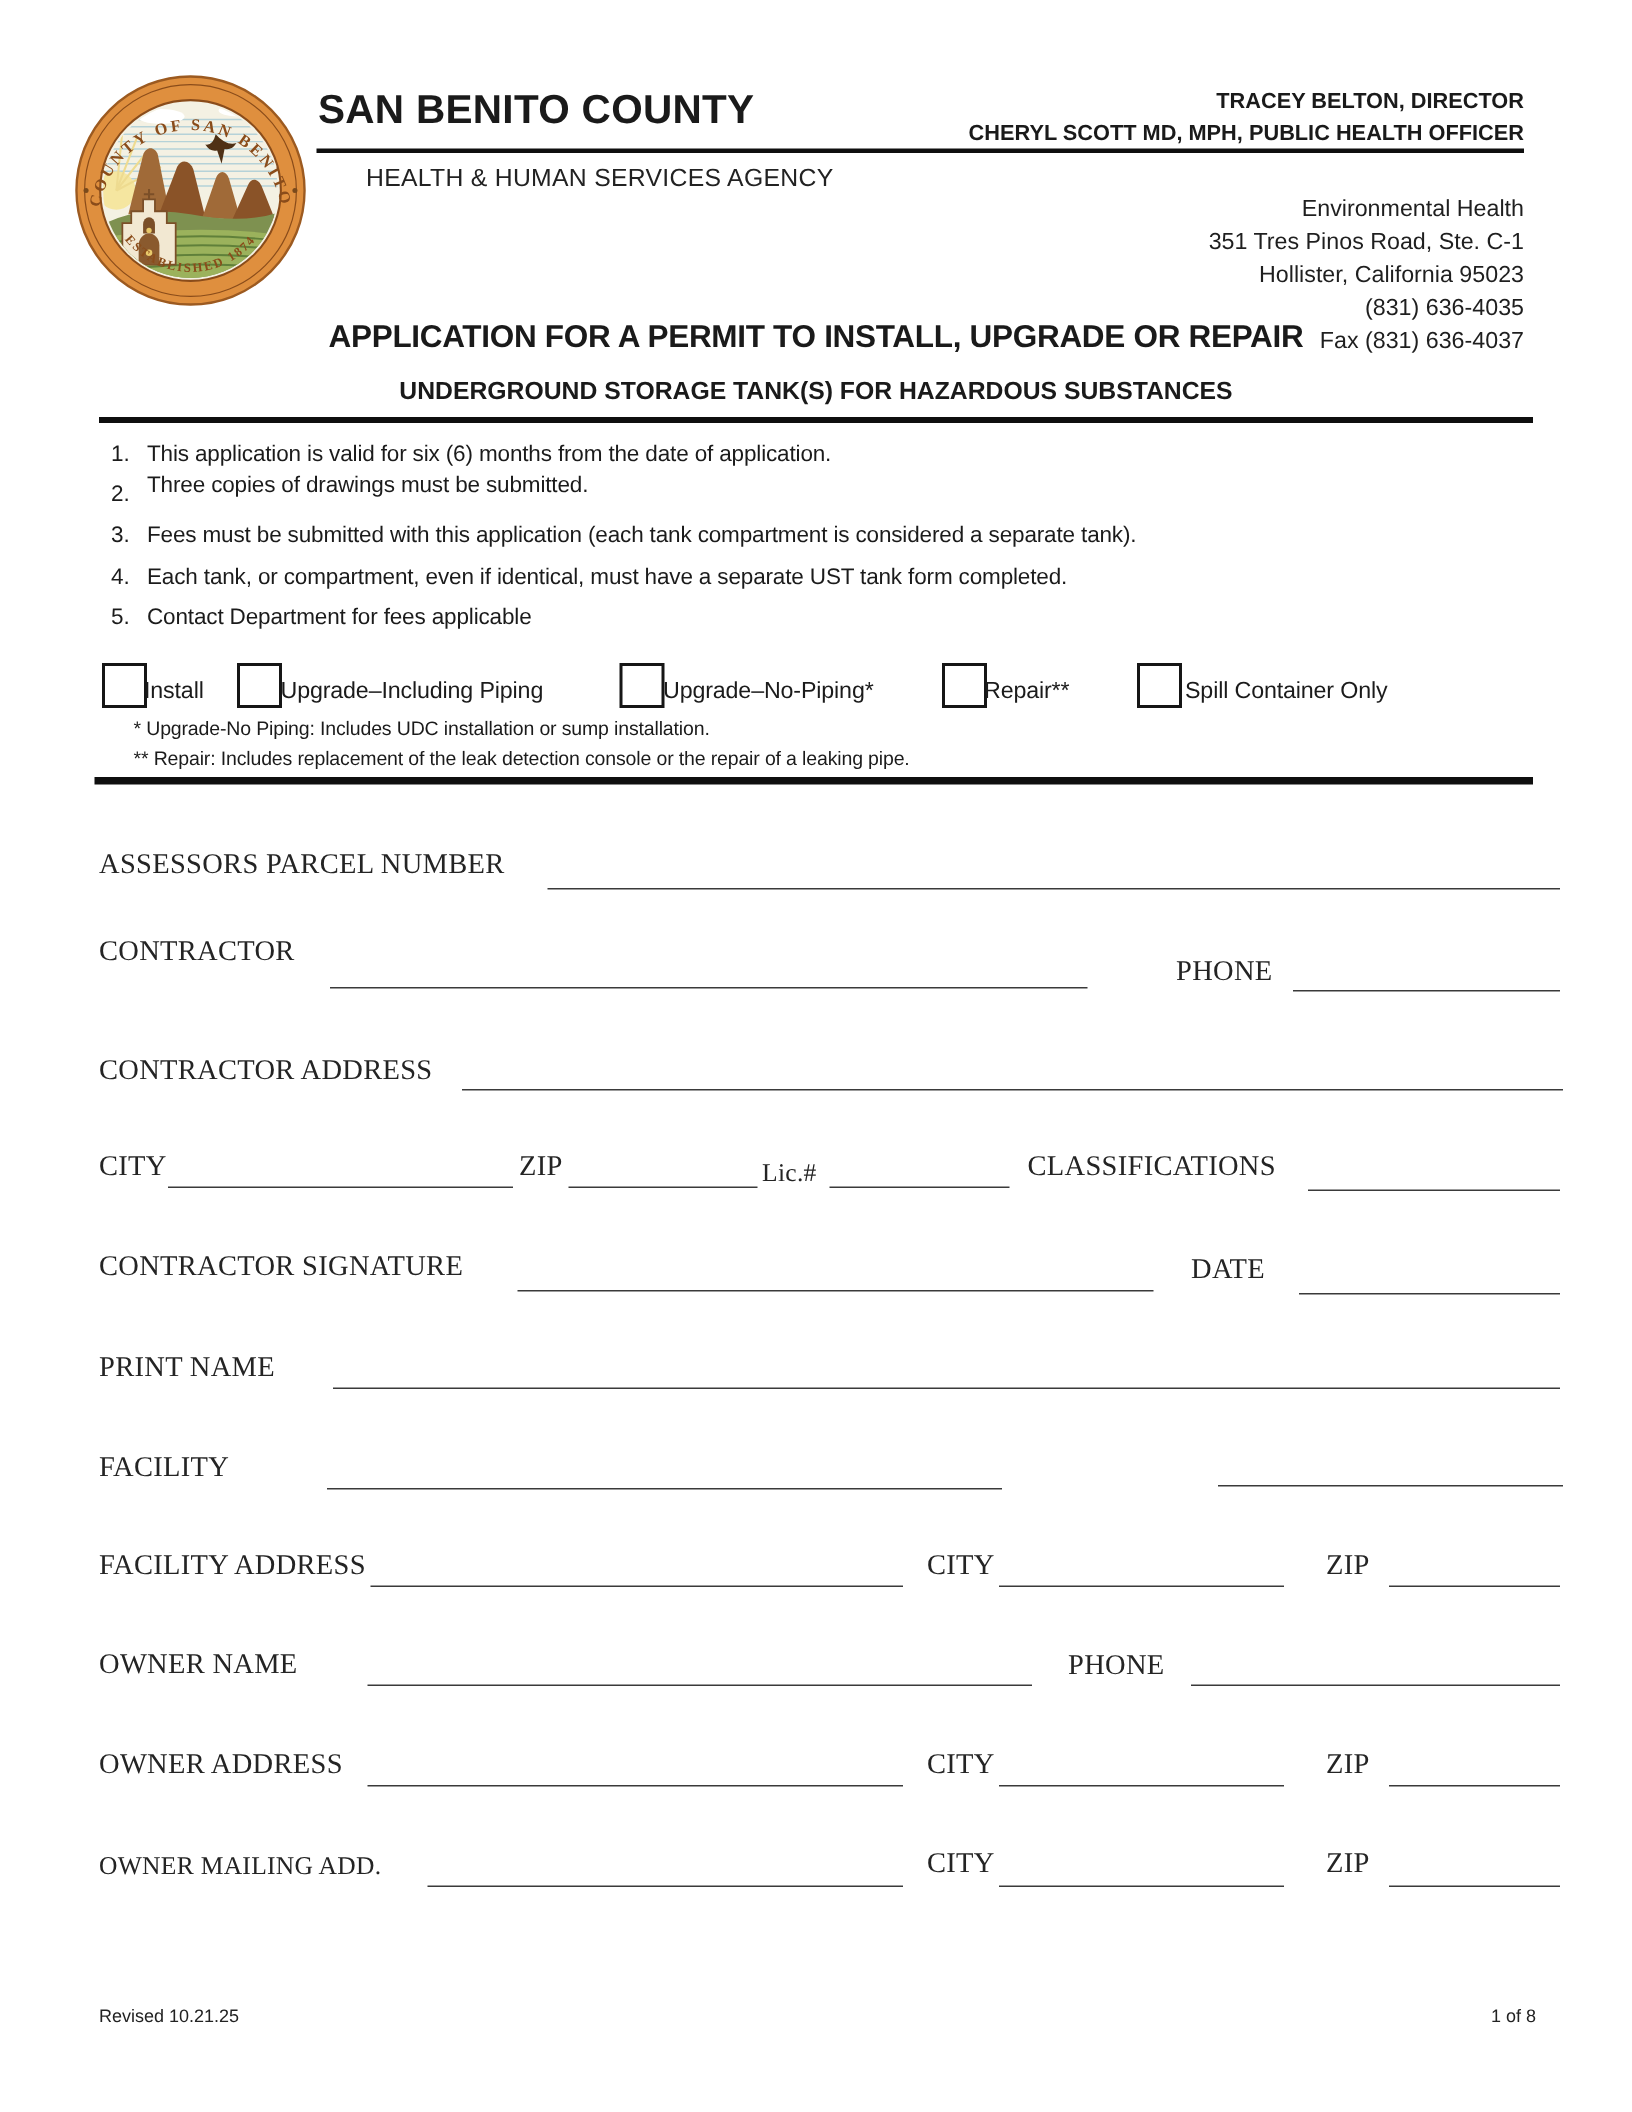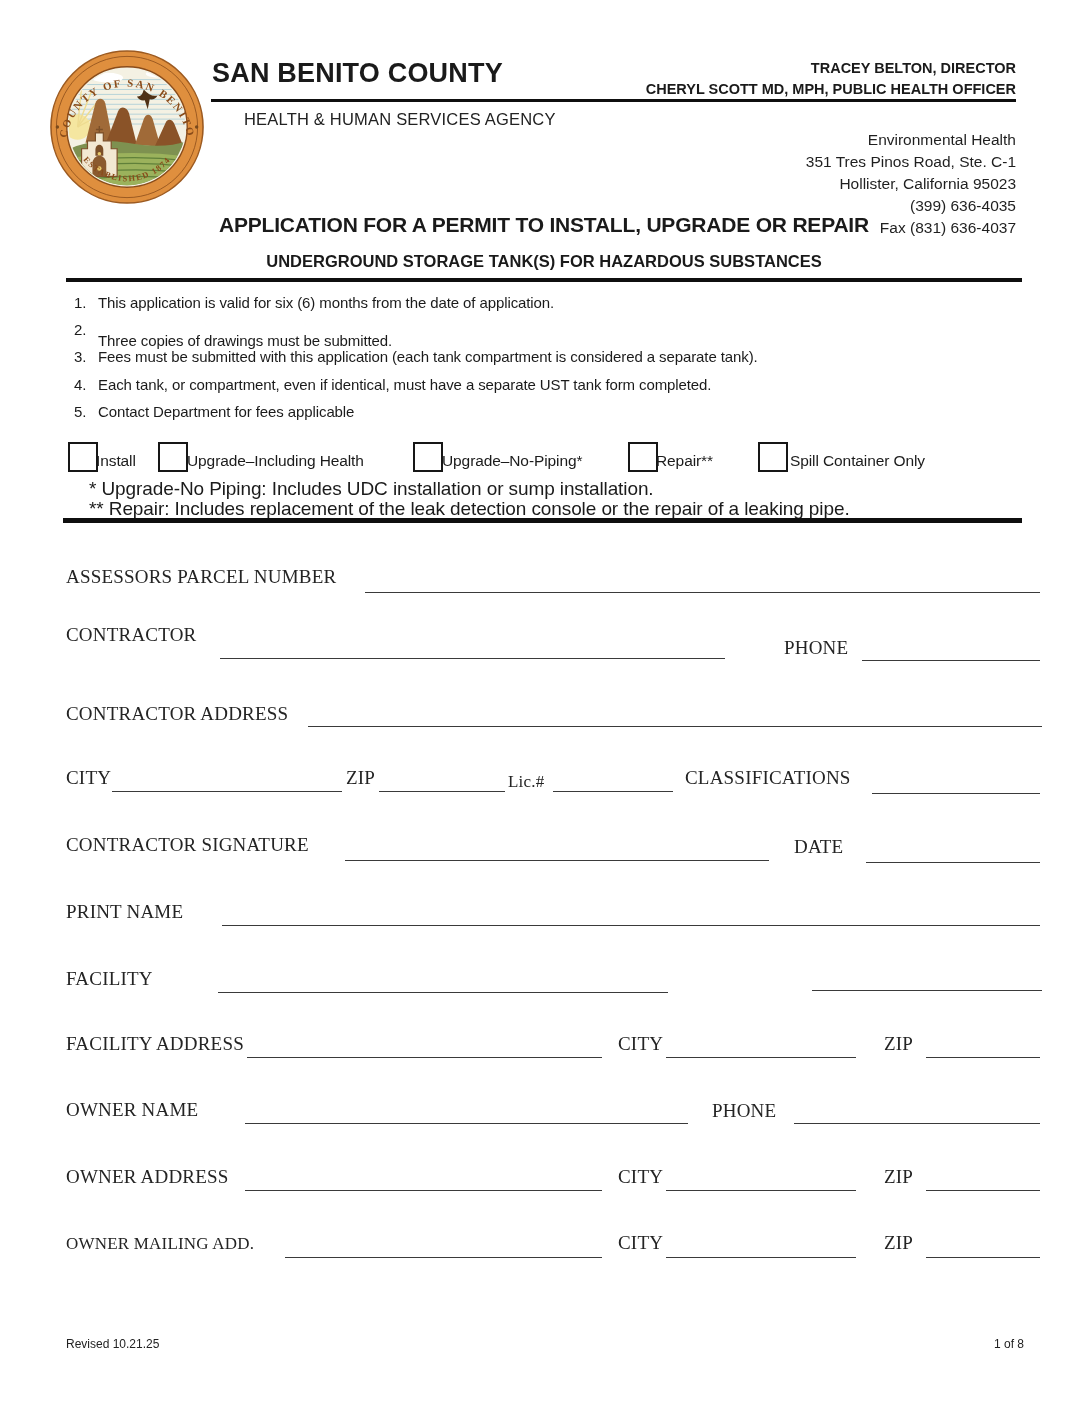--- a/index.html
+++ b/index.html
@@ -11,21 +11,21 @@
   .hdr-r{right:72px;}
   .hdr-bold{font-size:14.5px;font-weight:bold;}
   .hdr-sm{font-size:15.5px;color:#1f1f1f;margin-top:24px;}
   .rule{position:absolute;background:#0f0f0f;}
   .t1{left:0;width:100%;text-align:center;font-size:21px;font-weight:bold;letter-spacing:-.2px;}
   .t2{left:0;width:100%;text-align:center;font-size:16.5px;font-weight:bold;}
   .ins-num{position:absolute;font-size:15px;color:#1b1b1b;}
   .ins-tx{position:absolute;font-size:15px;color:#1b1b1b;letter-spacing:-.1px;white-space:nowrap;}
   .cb{position:absolute;top:442px;width:26px;height:26px;border:2.5px solid #161616;background:#fff;}
   .cbl{position:absolute;top:452px;font-size:15.5px;color:#1b1b1b;letter-spacing:-.1px;white-space:nowrap;}
-  .fnote{position:absolute;font-size:19px;color:#1b1b1b;letter-spacing:-.1px;white-space:nowrap;}
+  .fnote{position:absolute;font-size:13px;color:#1b1b1b;letter-spacing:-.1px;white-space:nowrap;}
   .flabel{position:absolute;font-family:"Liberation Serif",serif;font-size:19px;color:#242424;
           letter-spacing:.2px;white-space:nowrap;}
   .flabel.sm{font-size:17px;}
   .ln{position:absolute;height:0;border-bottom:1.6px solid #3a3a3a;}
   .foot{font-size:12px;color:#222;}
   .seal{position:absolute;left:48px;top:48px;width:158px;height:158px;}
 </style>
 </head>
 <body>
 
@@ -98,42 +98,42 @@
 
   <div class="abs hdr-county" style="left:212px;top:58px">SAN BENITO COUNTY</div>
   <div class="rule" style="left:211px;top:99px;width:805px;height:2.5px"></div>
   <div class="abs hdr-agency" style="left:214px;top:110px">HEALTH &amp; HUMAN SERVICES AGENCY</div>
 
   <div class="abs hdr-r hdr-bold" style="top:60px">TRACEY BELTON, DIRECTOR</div>
   <div class="abs hdr-r hdr-bold" style="top:81px">CHERYL SCOTT MD, MPH, PUBLIC HEALTH OFFICER</div>
   <div class="abs hdr-r hdr-sm" style="top:107px">Environmental Health</div>
   <div class="abs hdr-r hdr-sm" style="top:129px">351 Tres Pinos Road, Ste. C-1</div>
   <div class="abs hdr-r hdr-sm" style="top:151px">Hollister, California 95023</div>
-  <div class="abs hdr-r hdr-sm" style="top:173px">(399) 636-4035</div>
+  <div class="abs hdr-r hdr-sm" style="top:173px">(831) 636-4035</div>
   <div class="abs hdr-r hdr-sm" style="top:195px">Fax (831) 636-4037</div>
 
   <div class="abs t1" style="top:213px">APPLICATION FOR A PERMIT TO INSTALL, UPGRADE OR REPAIR</div>
   <div class="abs t2" style="top:252px">UNDERGROUND STORAGE TANK(S) FOR HAZARDOUS SUBSTANCES</div>
   <div class="rule" style="left:66px;top:278px;width:956px;height:4px"></div>
 
   <div class="ins-num" style="left:74px;top:294px">1.</div>
   <div class="ins-tx" style="left:98px;top:294px">This application is valid for six (6) months from the date of application.</div>
   <div class="ins-num" style="left:74px;top:321px">2.</div>
-  <div class="ins-tx" style="left:98px;top:332px">Three copies of drawings must be submitted.</div>
+  <div class="ins-tx" style="left:98px;top:315px">Three copies of drawings must be submitted.</div>
   <div class="ins-num" style="left:74px;top:348px">3.</div>
   <div class="ins-tx" style="left:98px;top:348px">Fees must be submitted with this application (each tank compartment is considered a separate tank).</div>
   <div class="ins-num" style="left:74px;top:376px">4.</div>
   <div class="ins-tx" style="left:98px;top:376px">Each tank, or compartment, even if identical, must have a separate UST tank form completed.</div>
   <div class="ins-num" style="left:74px;top:403px">5.</div>
   <div class="ins-tx" style="left:98px;top:403px">Contact Department for fees applicable</div>
 
   <div class="cb" style="left:68px" role="checkbox" aria-checked="false"></div>
   <div class="cbl" style="left:96px">Install</div>
   <div class="cb" style="left:158px" role="checkbox" aria-checked="false"></div>
-  <div class="cbl" style="left:187px">Upgrade–Including Health</div>
+  <div class="cbl" style="left:187px">Upgrade–Including Piping</div>
   <div class="cb" style="left:413px" role="checkbox" aria-checked="false"></div>
   <div class="cbl" style="left:442px">Upgrade–No-Piping*</div>
   <div class="cb" style="left:628px" role="checkbox" aria-checked="false"></div>
   <div class="cbl" style="left:656px">Repair**</div>
   <div class="cb" style="left:758px" role="checkbox" aria-checked="false"></div>
   <div class="cbl" style="left:790px">Spill Container Only</div>
 
   <div class="fnote" style="left:89px;top:478px">* Upgrade-No Piping: Includes UDC installation or sump installation.</div>
   <div class="fnote" style="left:89px;top:498px">** Repair: Includes replacement of the leak detection console or the repair of a leaking pipe.</div>
 

